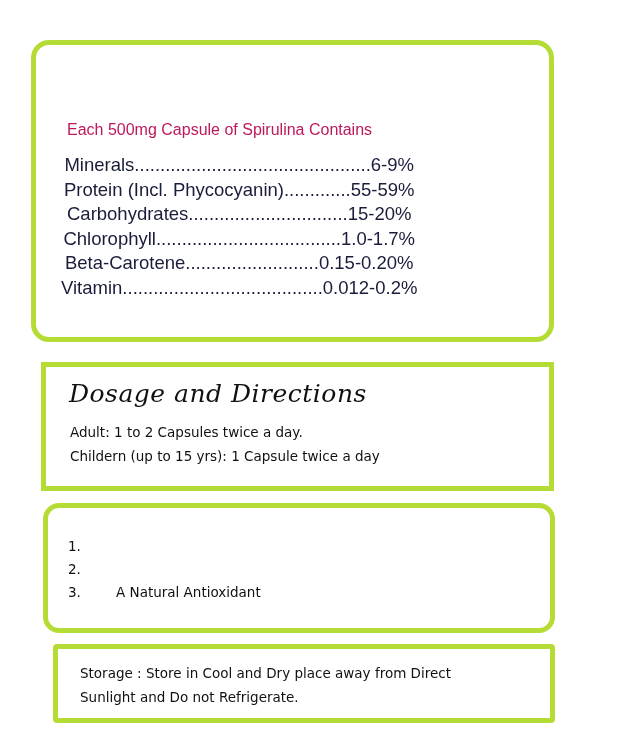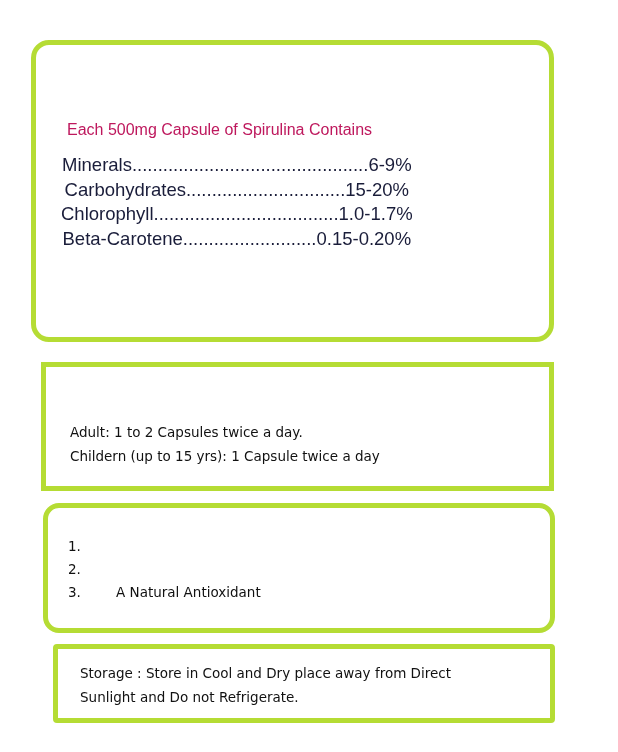--- a/index.html
+++ b/index.html
@@ -98,27 +98,30 @@
       line-height: 24px;
     }
   </style>
 </head>
 <body>
 
 <section id="box-nutrition" class="box rounded">
   <div id="nutrition-subtitle">Each 500mg Capsule of Spirulina Contains</div>
   <ul class="nutri-list">
     <li class="nutri-row">Minerals..............................................6-9%</li>
+    <li class="nutri-row">Protein (Incl. Phycocyanin).............55-59%</li>
     <li class="nutri-row">Carbohydrates...............................15-20%</li>
     <li class="nutri-row">Chlorophyll....................................1.0-1.7%</li>
     <li class="nutri-row">Beta-Carotene..........................0.15-0.20%</li>
+    <li class="nutri-row">Vitamin.......................................0.012-0.2%</li>
   </ul>
 </section>
 
 <section id="box-dosage" class="box">
+  <h2 id="dosage-title" class="script-title" style="margin:0;font-weight:normal;">Dosage and Directions</h2>
   <div id="dosage-lines" class="bold-text">
     <div>Adult: 1 to 2 Capsules twice a day.</div>
     <div>Childern (up to 15 yrs): 1 Capsule twice a day</div>
   </div>
 </section>
 
 <section id="box-benefits" class="box">
   <ol class="benefit-list bold-text">
     <li>
       <span class="benefit-num">1.</span>

